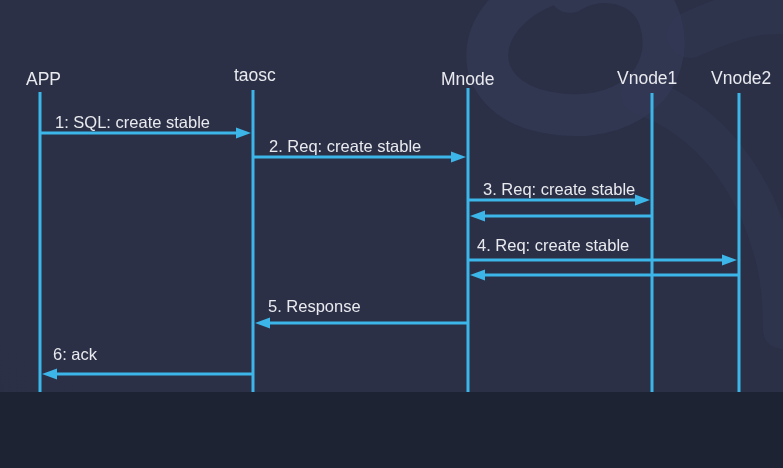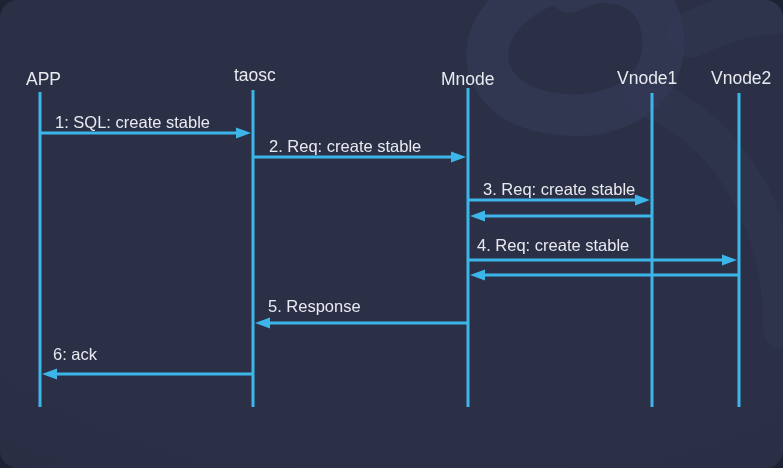--- a/index.html
+++ b/index.html
@@ -3,24 +3,23 @@
 <meta charset="utf-8">
 <style>
   html, body {
     margin: 0;
     padding: 0;
     background: #1e2333;
   }
   .stage {
     position: relative;
     width: 783px;
-    height: 468px;
+    height: 392px;
     overflow: hidden;
     font-family: "Liberation Sans", sans-serif;
-    border-radius: 18px;
   }
   .stage svg {
     position: absolute;
     top: 0;
     left: 0;
     display: block;
   }
   text {
     font-family: "Liberation Sans", sans-serif;
   }

